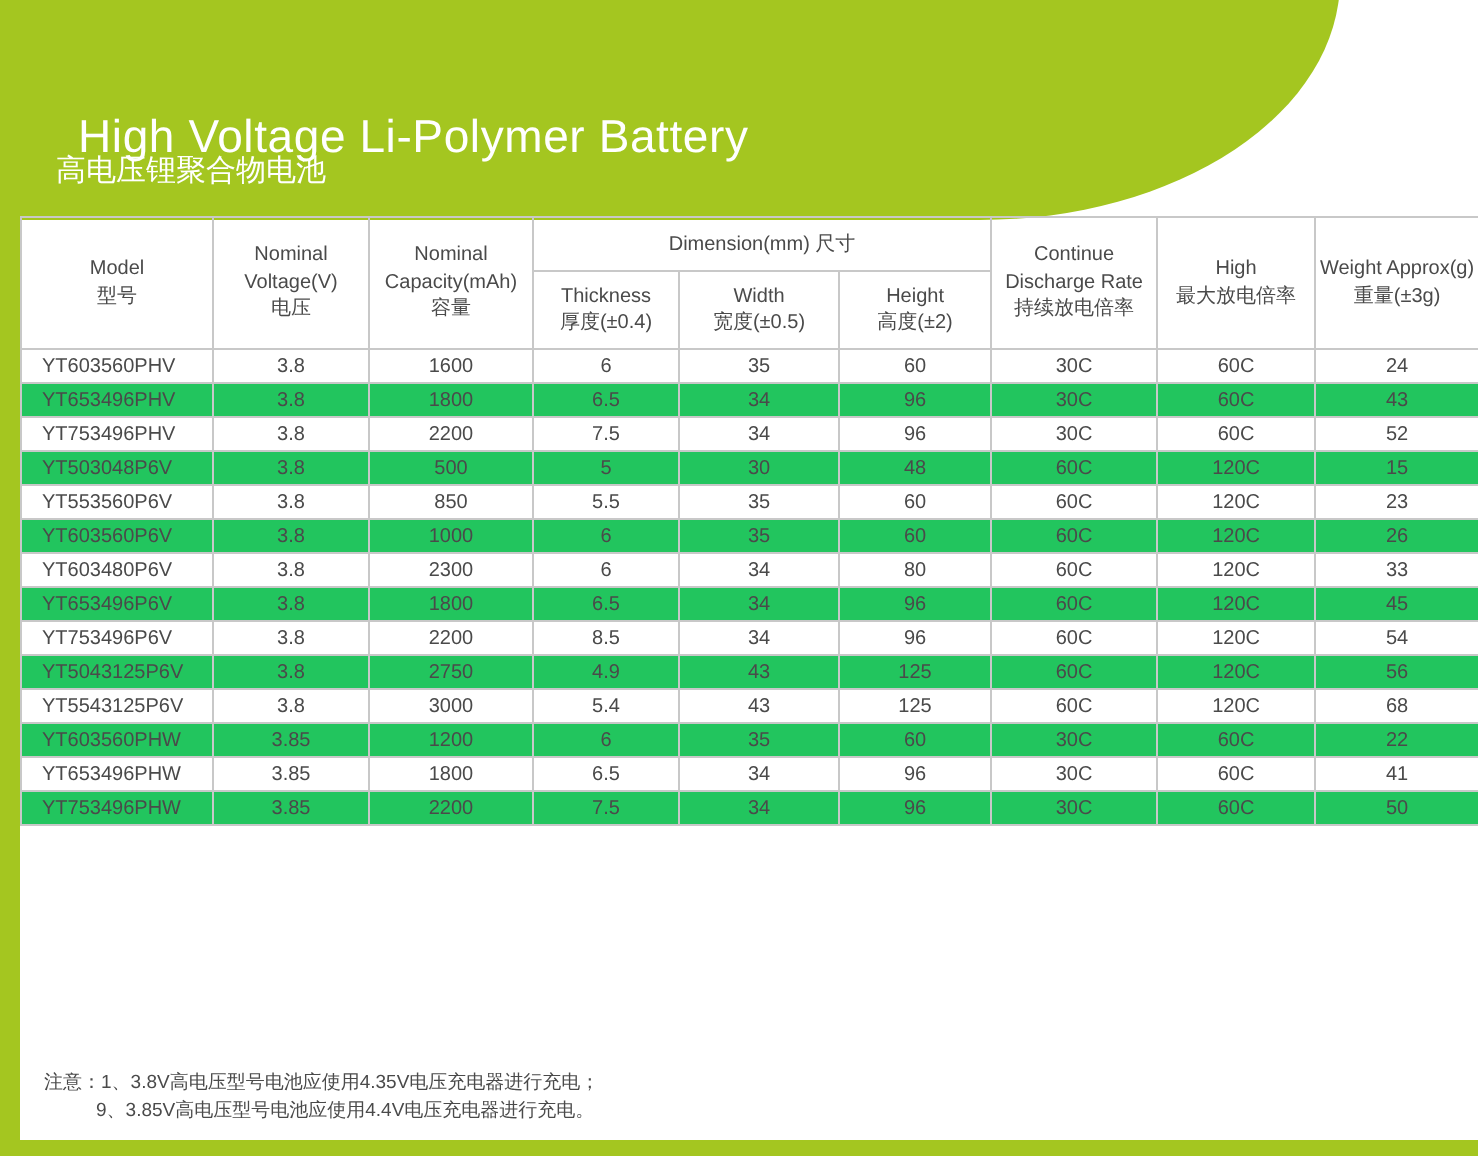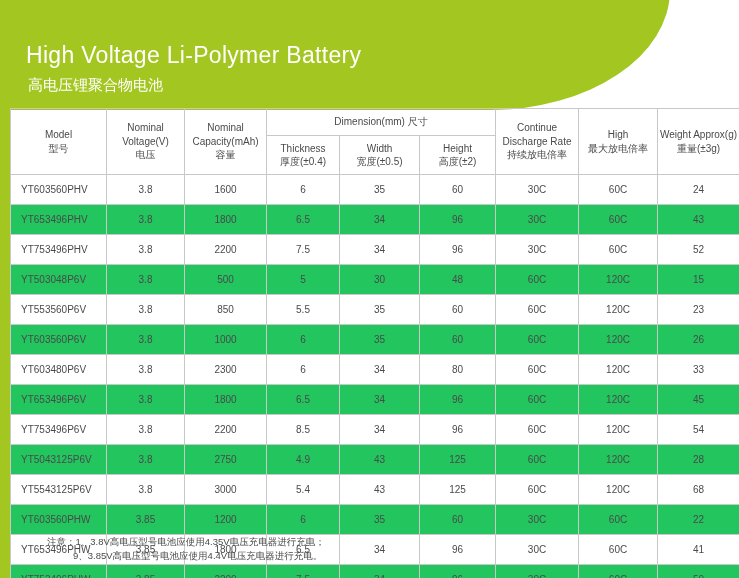--- a/index.html
+++ b/index.html
@@ -55,21 +55,21 @@
     background: #a4c620;
   }
   .title-en {
     position: absolute;
     left: 26px;
     top: 42px;
     font-size: 23px;
     color: #ffffff;
     letter-spacing: 0.3px;
     font-weight: normal;
-    margin: 0;
+    margin: 13px;
   }
   .title-cn {
     position: absolute;
     left: 28px;
     top: 76px;
     font-size: 15px;
     color: #ffffff;
     margin: 0;
     font-family: Liberation Serif, serif;
   }
@@ -112,42 +112,41 @@
   .hdr-group {
     height: 26px;
     font-size: 10.5px;
     border-radius: 13px;
   }
   .hdr .cn, .hdr-sub .cn, .hdr-group .cn {
     display: block;
     font-size: 10px;
   }
   tbody tr {
-    height: 30px;
+    height: 17px;
     padding-left: 40px;
   }
   tbody tr.alt {
     background: #22c55e;
   }
   tbody td.model {
     text-align: left;
     padding-left: 10px;
     font-size: 10px;
   }
   .notes {
     position: absolute;
     left: 22px;
     bottom: 14px;
     font-size: 9.5px;
     color: #4a4a4a;
     line-height: 1.55;
   }
   .notes div {
     white-space: nowrap;
-    margin-left: 25px;
   }
 </style>
 </head>
 <body>
 
 <div class="page">
 
   <div class="banner">
     <div class="banner-shape"></div>
   </div>
@@ -315,21 +314,21 @@
           </tr>
           <tr class="alt">
             <td class="model">YT5043125P6V</td>
             <td>3.8</td>
             <td>2750</td>
             <td>4.9</td>
             <td>43</td>
             <td>125</td>
             <td>60C</td>
             <td>120C</td>
-            <td>28</td>
+            <td>56</td>
           </tr>
           <tr>
             <td class="model">YT5543125P6V</td>
             <td>3.8</td>
             <td>3000</td>
             <td>5.4</td>
             <td>43</td>
             <td>125</td>
             <td>60C</td>
             <td>120C</td>

